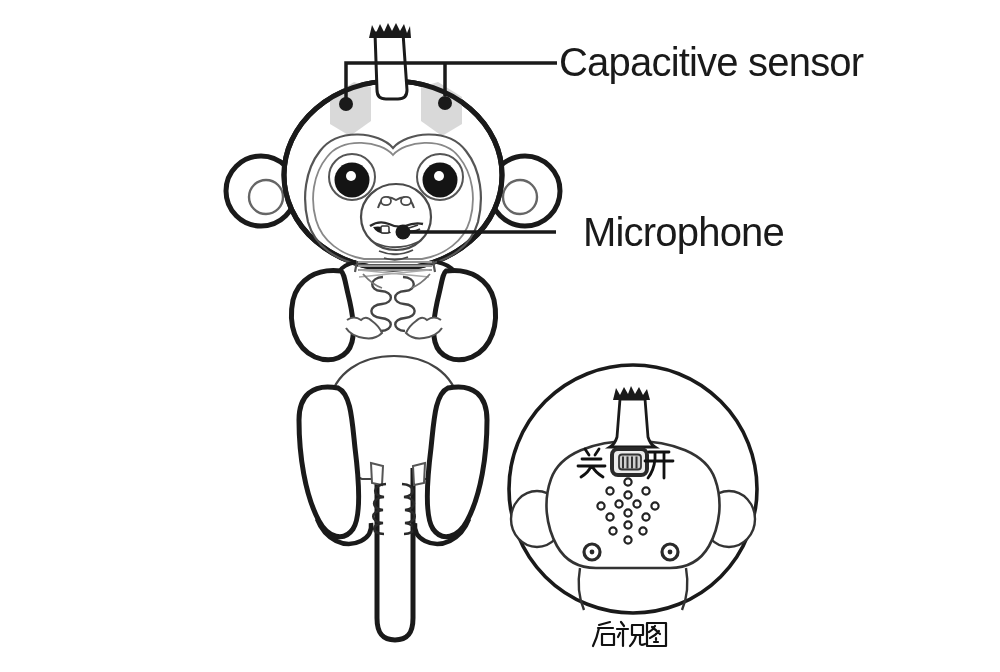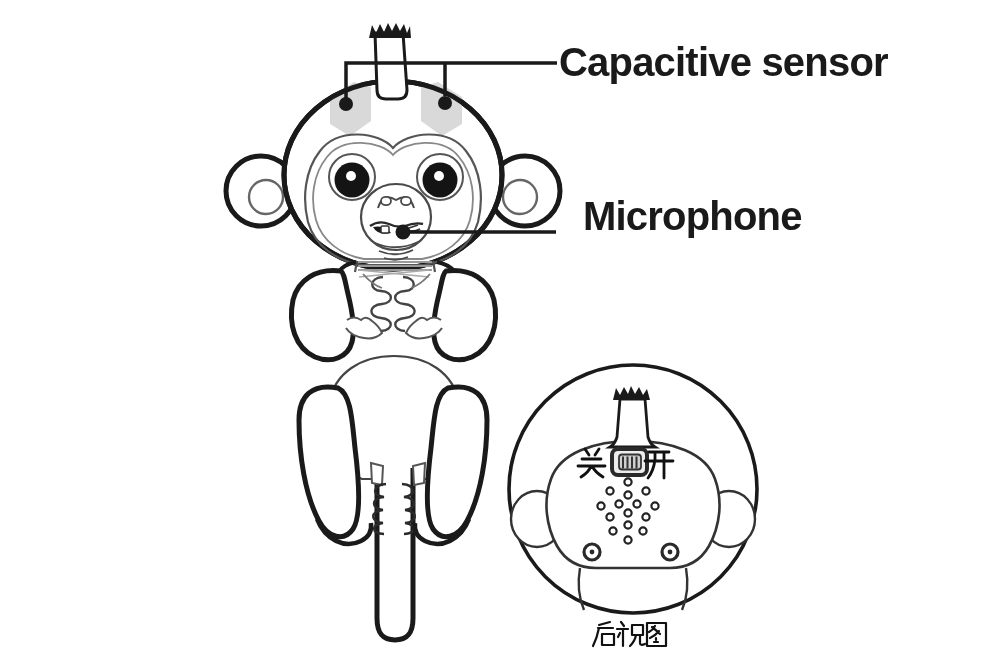--- a/index.html
+++ b/index.html
@@ -2,25 +2,25 @@
 <html><head>
 <meta charset="utf-8">
 <style>
   html,body{margin:0;padding:0;background:#fff;}
   .stage{
     position:relative;width:1000px;height:672px;background:#fff;overflow:hidden;
     font-family:"Liberation Sans","DejaVu Sans",sans-serif;
   }
   .stage svg{position:absolute;left:0;top:0;}
   .callout-label{
-    position:absolute;color:#1a1a1a;font-weight:700;font-size:40px;
+    position:absolute;color:#1a1a1a;font-weight:400;font-size:40px;
     line-height:1;letter-spacing:-0.8px;white-space:nowrap;
   }
   #cap-label{left:559px;top:42px;}
-  #mic-label{left:583px;top:196px;}
+  #mic-label{left:583px;top:212px;}
 </style>
 </head>
 <body>
 
 <div class="stage">
 
 <svg width="1000" height="672" viewBox="0 0 1000 672">
 
   <g>
 

